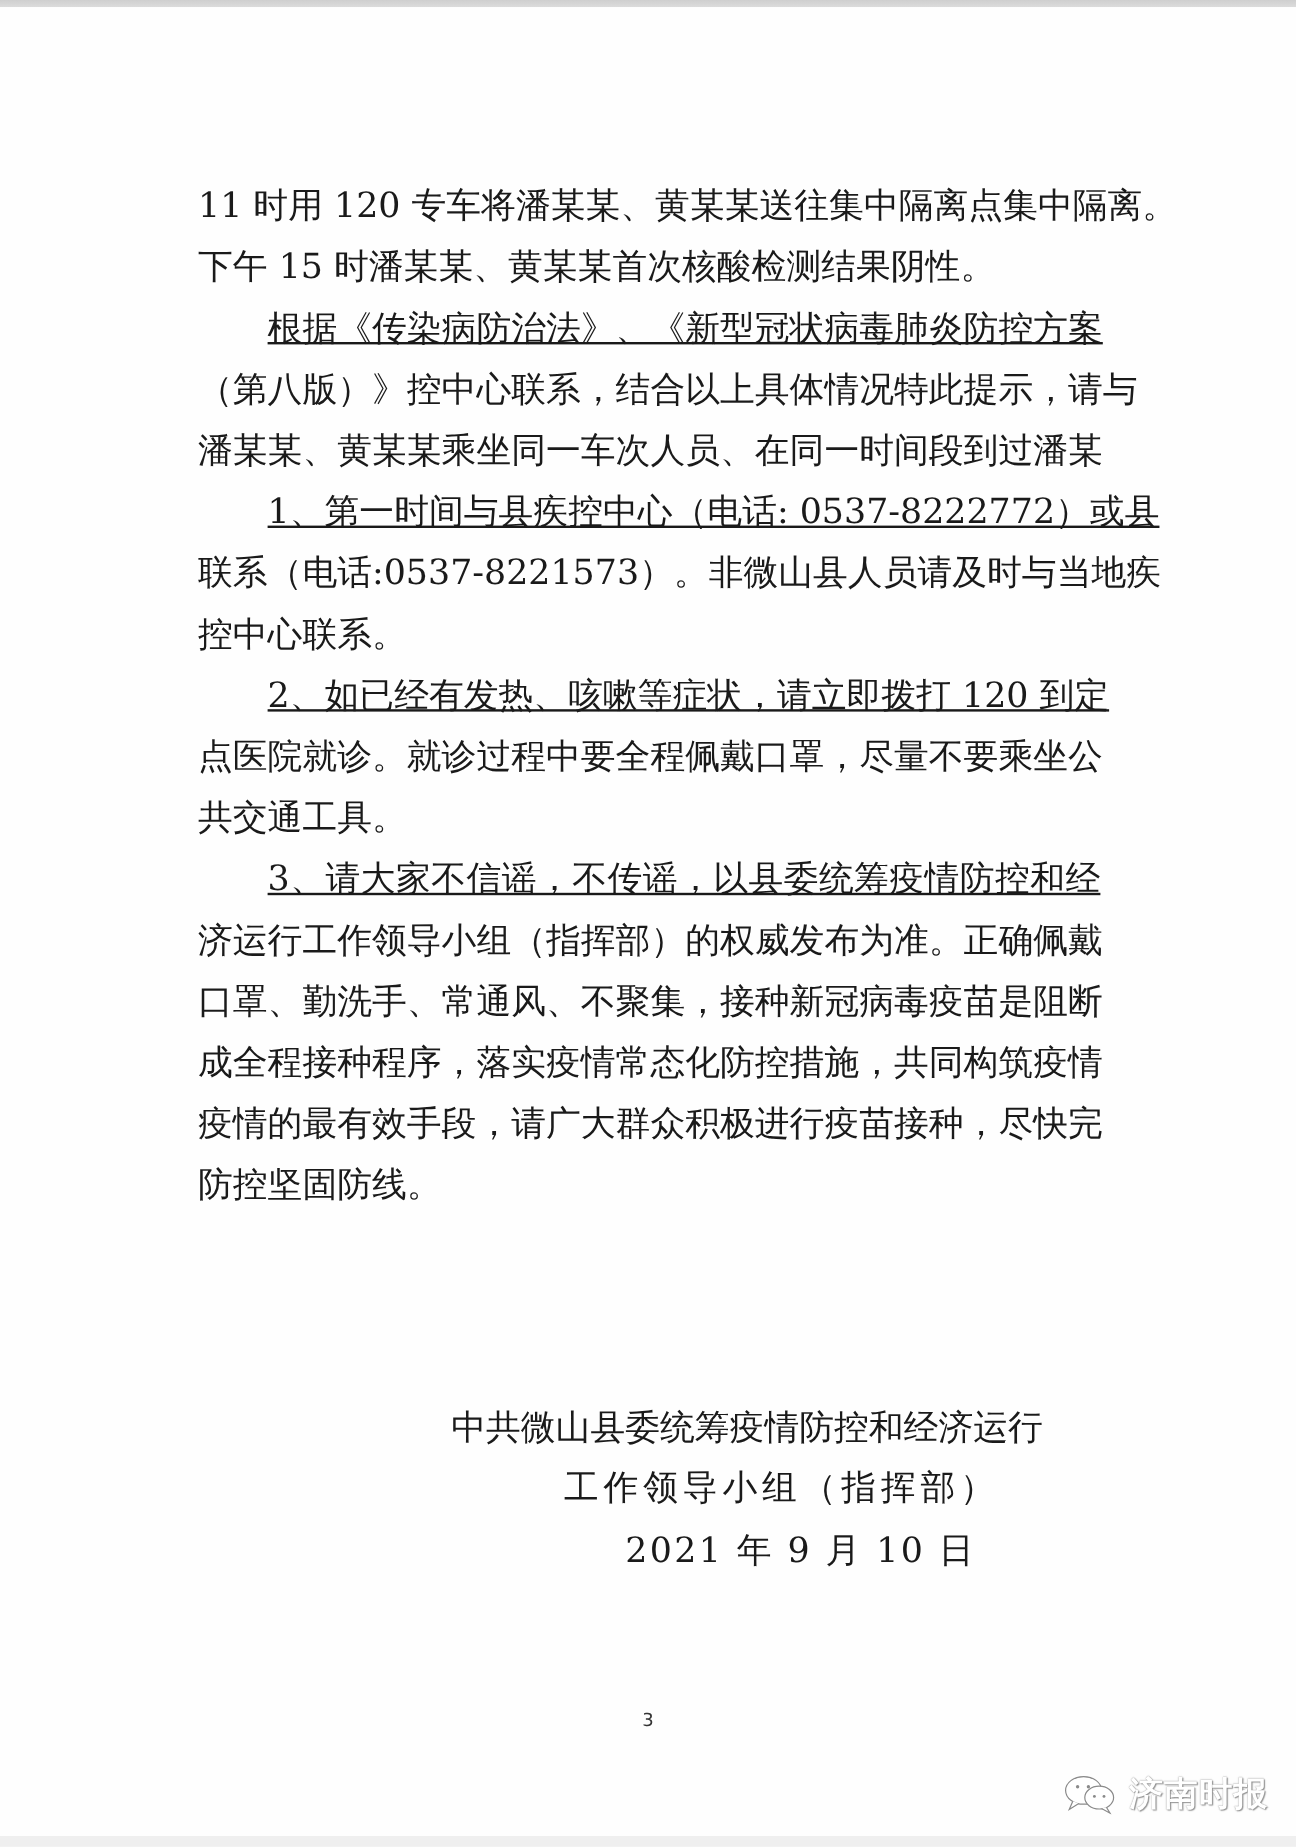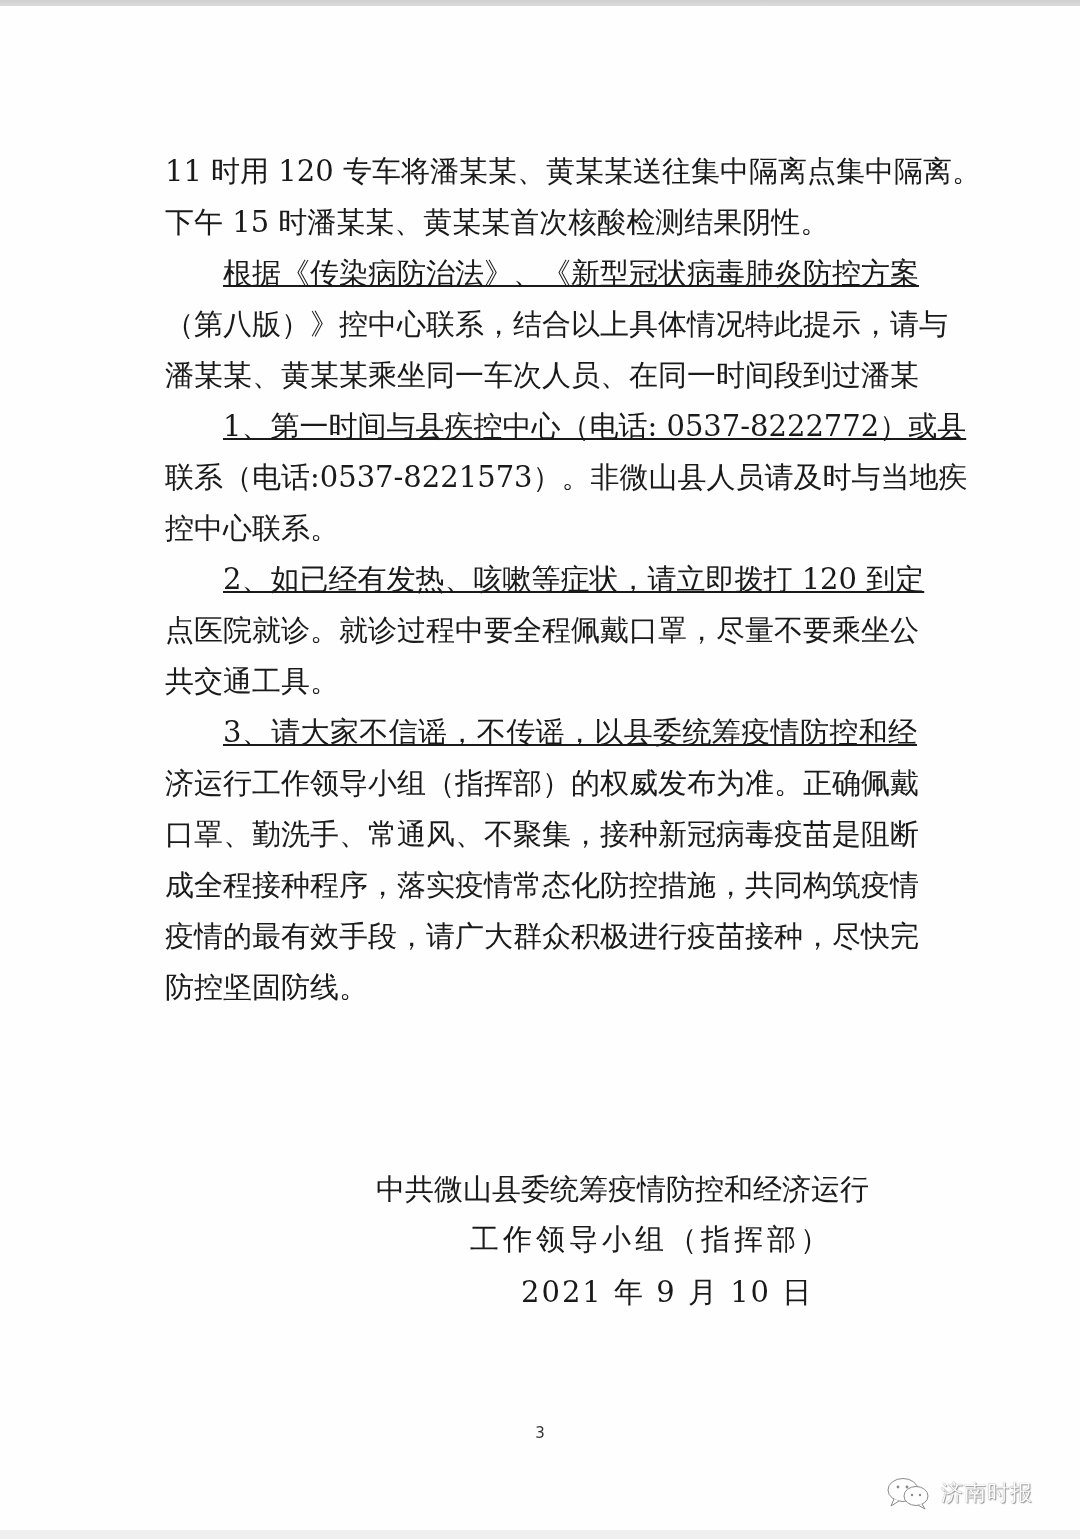--- a/index.html
+++ b/index.html
@@ -78,22 +78,23 @@
     left: 885px; top: 1470px;
     display: flex;
     align-items: center;
     gap: 6px;
     color: #ffffff;
     text-shadow: 0 0 1px #777, 1px 1px 1px #999;
   }
   .watermark-icon { width: 50px; height: 34px; }
   .watermark-text {
     font-family: "DejaVu Sans", "Liberation Sans", sans-serif;
-    font-size: 22px;
+    font-size: 28px;
     letter-spacing: 1px;
+    font-weight: bold;
   }
   .bottom-band {
     position: absolute;
     left: 0; top: 1530px;
     width: 1080px; height: 9px;
     background: #efefef;
   }
 </style>
 </head>
 <body>

